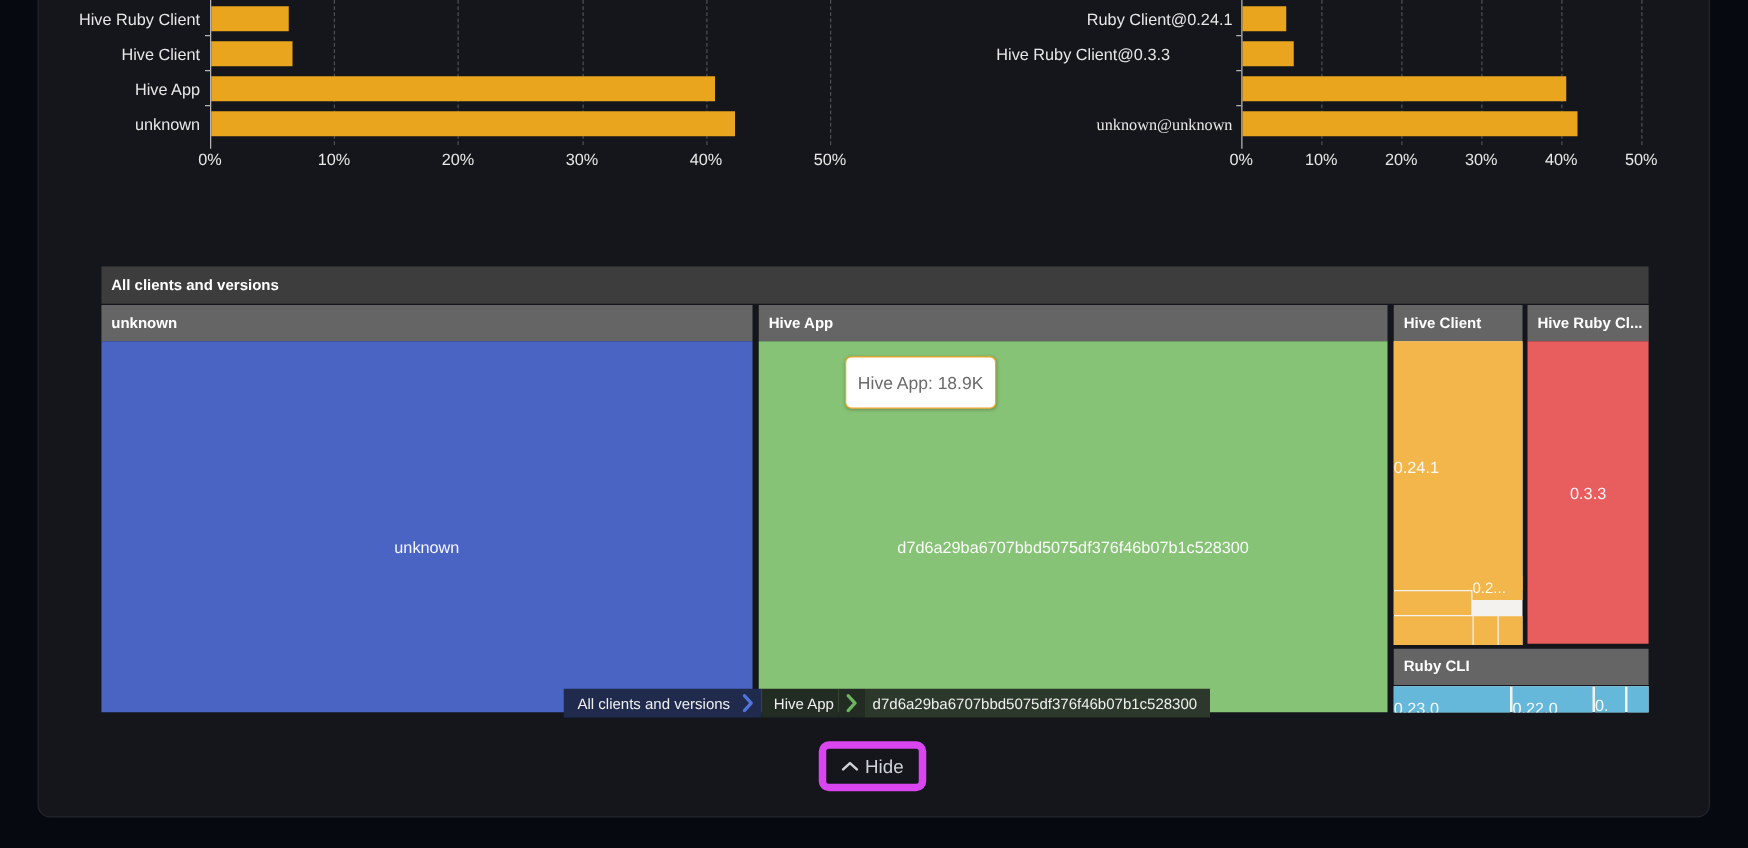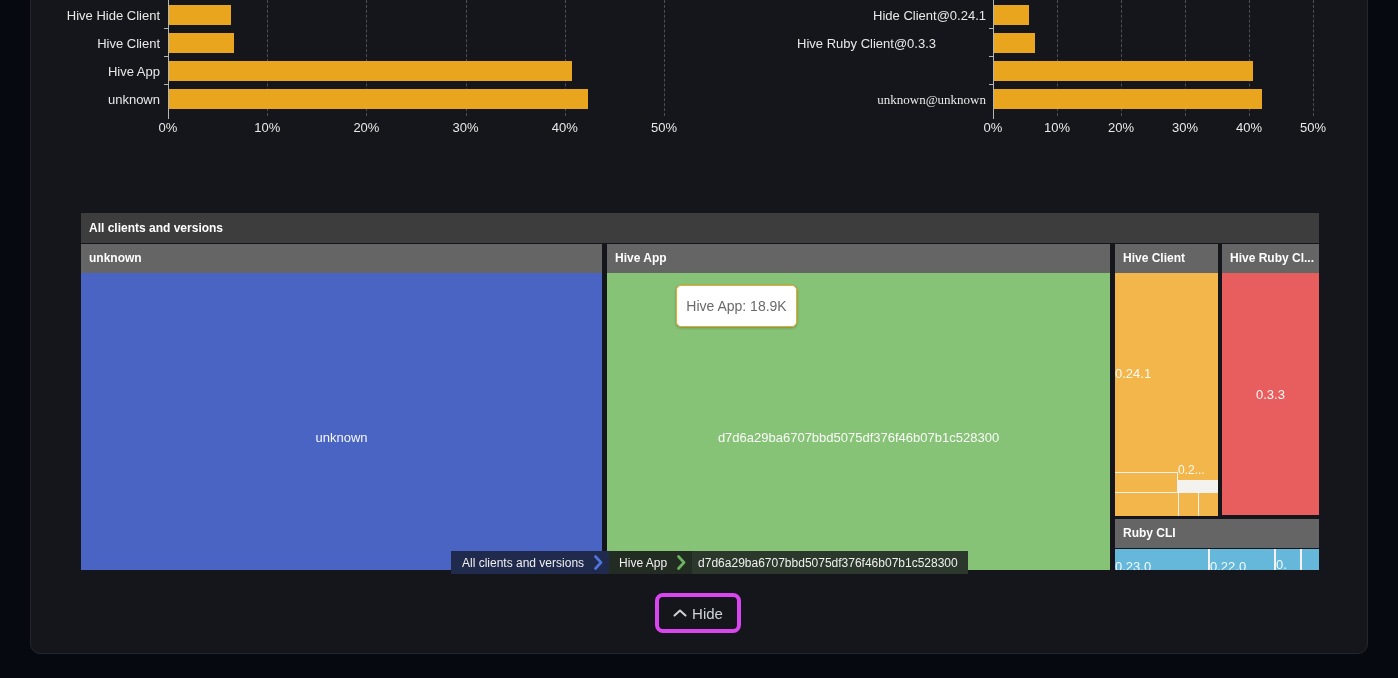--- a/index.html
+++ b/index.html
@@ -36,21 +36,21 @@
   
   .breadcrumb{position:absolute;left:451px;top:551px;height:23px;display:flex;align-items:stretch;font-size:12px;color:#f0f0f0;}
   .bc-seg{display:flex;align-items:center;white-space:nowrap;}
   .bc-seg1{background:#1f2a4c;padding:0 4px 0 11px;}
   .bc-sep1{background:#1f2a4c;display:flex;align-items:center;padding:0 6px;}
   .bc-seg2{background:#232c23;padding:0 4px 0 10px;}
   .bc-sep2{background:#232c23;display:flex;align-items:center;padding:0 6px;}
   .bc-seg3{background:#2b382b;padding:0 10px 0 6px;}
   
   .hide-btn{position:absolute;left:655px;top:593px;width:86px;height:40px;
-        background:transparent;border:4px solid #d946ef;border-radius:8px;
+        background:transparent;border:6px solid #d946ef;border-radius:8px;
         display:flex;align-items:center;justify-content:center;gap:5px;
         color:#ced3d9;font-size:15px;cursor:pointer;font-family:"Liberation Sans",sans-serif;}
 </style>
 </head>
 <body>
 
 <div class="page">
   <div class="card"></div>
 
   <div class="chart" id="chart-0">
@@ -62,21 +62,21 @@
       <div class="gridline" style="left: 267.2px; top: 0px; height: 116px;"></div>
       <div class="xtick" style="left: 267.2px; top: 120px;">10%</div>
       <div class="gridline" style="left: 366.4px; top: 0px; height: 116px;"></div>
       <div class="xtick" style="left: 366.4px; top: 120px;">20%</div>
       <div class="gridline" style="left: 465.6px; top: 0px; height: 116px;"></div>
       <div class="xtick" style="left: 465.6px; top: 120px;">30%</div>
       <div class="gridline" style="left: 564.8px; top: 0px; height: 116px;"></div>
       <div class="xtick" style="left: 564.8px; top: 120px;">40%</div>
       <div class="gridline" style="left: 664px; top: 0px; height: 116px;"></div>
       <div class="xtick" style="left: 664px; top: 120px;">50%</div>
-      <div class="ylabel" style="left: 160px; top: 8px;">Hive Hide Client</div>
+      <div class="ylabel" style="left: 160px; top: 8px;">Hive Ruby Client</div>
       <div class="bar" style="left: 169px; top: 5px; width: 62px; height: 20px; background: rgb(232, 165, 29);"></div>
       <div class="ylabel" style="left: 160px; top: 36px;">Hive Client</div>
       <div class="bar" style="left: 169px; top: 33px; width: 65px; height: 20px; background: rgb(232, 165, 29);"></div>
       <div class="ylabel" style="left: 160px; top: 64px;">Hive App</div>
       <div class="bar" style="left: 169px; top: 61px; width: 403px; height: 20px; background: rgb(232, 165, 29);"></div>
       <div class="ylabel" style="left: 160px; top: 92px;">unknown</div>
       <div class="bar" style="left: 169px; top: 89px; width: 419px; height: 20px; background: rgb(232, 165, 29);"></div>
     </div>
   <div class="chart" id="chart-1">
       <div class="axis-line" style="left: 993px; top: 0px; height: 119px;"></div>
@@ -87,21 +87,21 @@
       <div class="gridline" style="left: 1057px; top: 0px; height: 116px;"></div>
       <div class="xtick" style="left: 1057px; top: 120px;">10%</div>
       <div class="gridline" style="left: 1121px; top: 0px; height: 116px;"></div>
       <div class="xtick" style="left: 1121px; top: 120px;">20%</div>
       <div class="gridline" style="left: 1185px; top: 0px; height: 116px;"></div>
       <div class="xtick" style="left: 1185px; top: 120px;">30%</div>
       <div class="gridline" style="left: 1249px; top: 0px; height: 116px;"></div>
       <div class="xtick" style="left: 1249px; top: 120px;">40%</div>
       <div class="gridline" style="left: 1313px; top: 0px; height: 116px;"></div>
       <div class="xtick" style="left: 1313px; top: 120px;">50%</div>
-      <div class="ylabel" style="left: 986px; top: 8px;">Hide Client@0.24.1</div>
+      <div class="ylabel" style="left: 986px; top: 8px;">Ruby Client@0.24.1</div>
       <div class="bar" style="left: 994px; top: 5px; width: 35px; height: 20px; background: rgb(232, 165, 29);"></div>
       <div class="ylabel" style="left: 936px; top: 36px;">Hive Ruby Client@0.3.3</div>
       <div class="bar" style="left: 994px; top: 33px; width: 41px; height: 20px; background: rgb(232, 165, 29);"></div>
       <div class="bar" style="left: 994px; top: 61px; width: 259px; height: 20px; background: rgb(232, 165, 29);"></div>
       <div class="ylabel" style="left: 986px; top: 92px; font-family: Liberation Serif, serif;">unknown@unknown</div>
       <div class="bar" style="left: 994px; top: 89px; width: 268px; height: 20px; background: rgb(232, 165, 29);"></div>
     </div>
 
   <div class="treemap">
     <div class="tm-root-header">All clients and versions</div>

